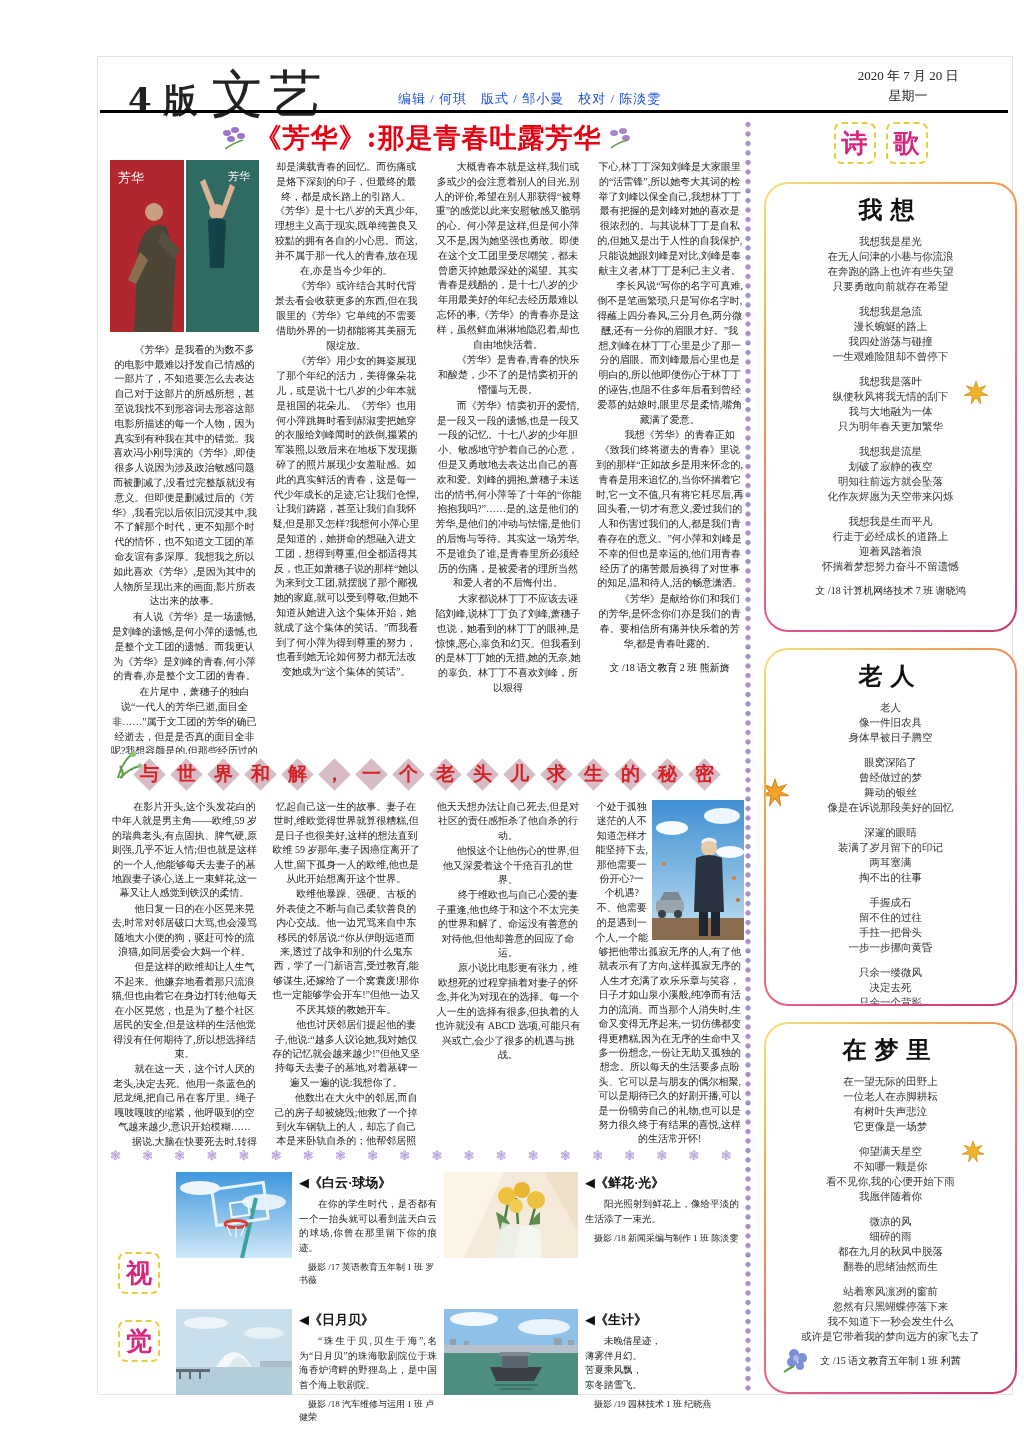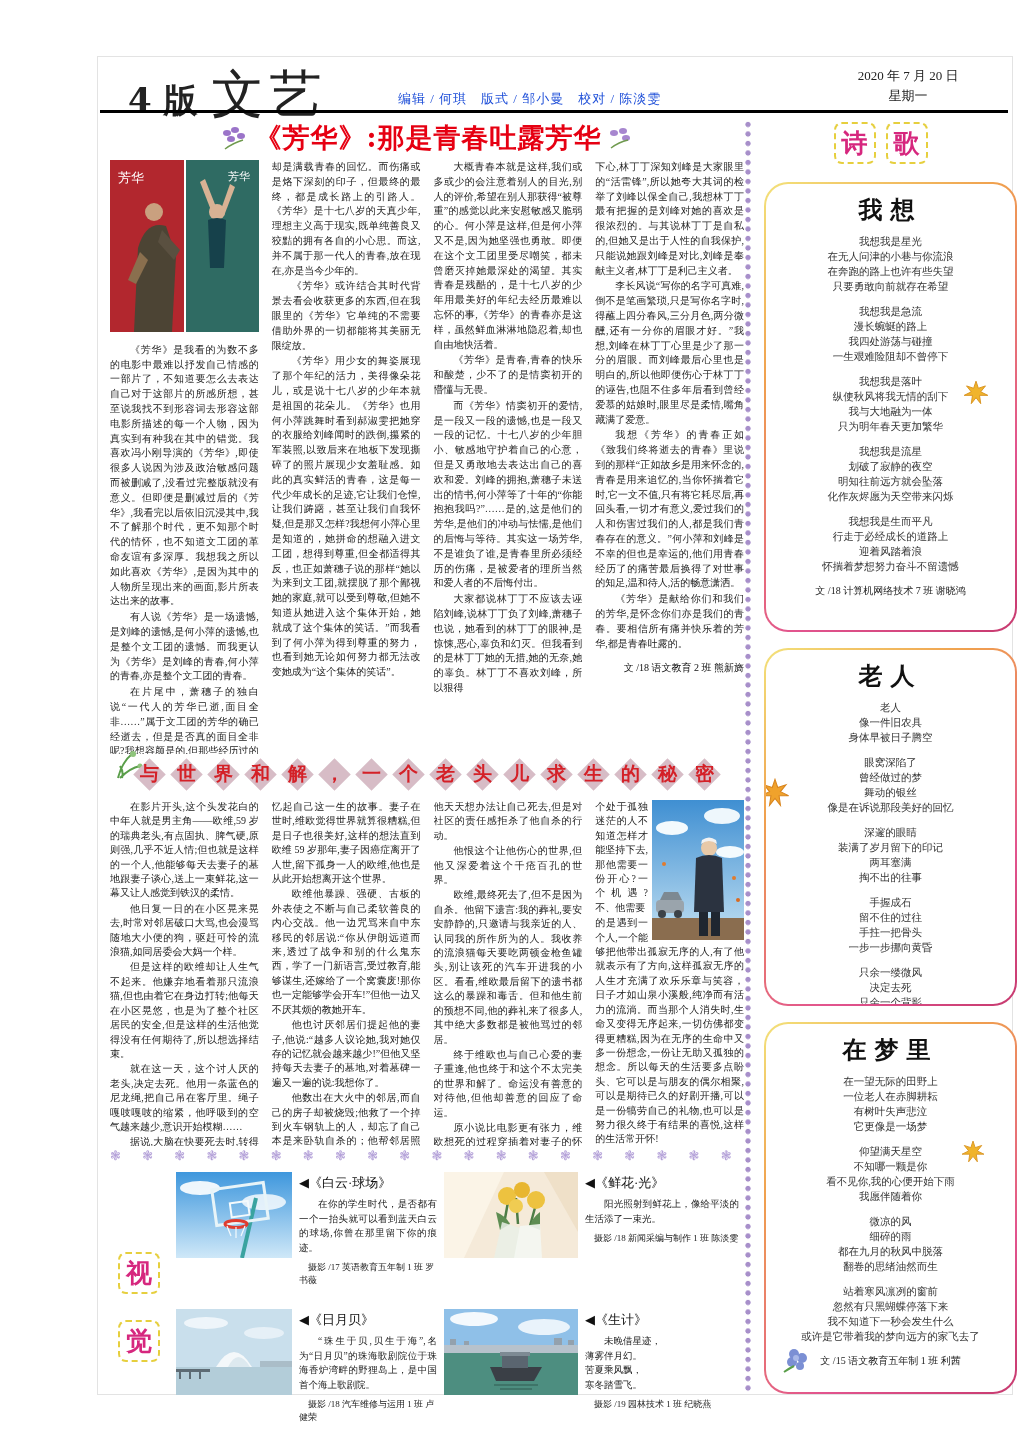--- a/index.html
+++ b/index.html
@@ -18,21 +18,21 @@
   
   .chain{position:absolute;left:744px;top:120px;width:8px;height:1272px;
          background-image:radial-gradient(circle at 4px 4.5px,#a78fca 2.3px,rgba(0,0,0,0) 3px);
          background-size:8px 9.5px;}
 
   
   .a1-title{position:absolute;left:110px;top:120px;width:632px;display:flex;align-items:center;justify-content:center;gap:6px;}
   .a1-title h1{margin:0;font-size:27px;color:#e60012;font-weight:bold;letter-spacing:1px;font-family:"DejaVu Serif",serif;}
   .a1-body{position:absolute;left:110px;top:160px;width:634px;height:594px;display:flex;gap:13px;}
   .col{width:149px;height:100%;overflow:hidden;font-size:10px;line-height:14.8px;text-align:justify;}
-  .col p{margin:0 0 1px 0;text-indent:2em;}
+  .col p{margin:0 0 1px 0;text-indent:2em;text-align:center;}
   .col p.cont{text-indent:0;}
   .byline{text-indent:0 !important;text-align:right;margin-top:10px !important;font-size:10px;color:#111;}
   .poster{width:149px;height:172px;margin-bottom:6px;}
 
   
   .a2-band{position:absolute;left:110px;top:756px;width:634px;height:36px;display:flex;align-items:center;justify-content:center;}
   .a2-plant{position:absolute;left:2px;top:-8px;}
   .dchars span{position:relative;display:inline-flex;width:27px;height:27px;margin:0 5px;align-items:center;justify-content:center;
                font-size:19px;font-weight:bold;color:#d42027;z-index:1;font-family:"DejaVu Serif",serif;}
   .dchars span::before{content:"";position:absolute;inset:2px;background:#d7bcc6;transform:rotate(45deg);z-index:-1;}
@@ -61,21 +61,21 @@
   .stanza{white-space:pre-line;font-size:10.5px;line-height:15px;color:#333;margin:0 0 10px 0;}
   .poem .pby{font-size:10px;color:#222;margin-top:4px;}
   .leaf{position:absolute;}
 
   
   .v-grid{position:absolute;left:176px;top:1172px;width:566px;display:grid;
           grid-template-columns:116px 142px 134px 158px;column-gap:5px;row-gap:22px;}
   .v-photo{width:100%;height:86px;overflow:hidden;}
   .v-photo svg{display:block;}
   .v-text{padding:0 2px;}
-  .v-title{font-size:13px;font-weight:normal;margin:2px 0 5px 0;color:#111;}
+  .v-title{font-size:13px;font-weight:bold;margin:2px 0 5px 0;color:#111;}
   .v-cap{font-size:9.5px;line-height:14.5px;text-align:justify;text-indent:2em;white-space:pre-line;color:#222;}
   .v-by{font-size:9px;margin-top:6px;color:#222;text-indent:1em;}
 </style>
 </head>
 <body>
 
 <div class="page">
   <div class="frame"></div>
 
   <div class="masthead">
@@ -172,21 +172,20 @@
     </div>
     <div class="col">
       <p class="cont">忆起自己这一生的故事。妻子在世时,维欧觉得世界就算很糟糕,但是日子也很美好,这样的想法直到欧维 59 岁那年,妻子因癌症离开了人世,留下孤身一人的欧维,他也是从此开始想离开这个世界。</p>
       <p>欧维他暴躁、强硬、古板的外表使之不断与自己柔软善良的内心交战。他一边咒骂来自中东移民的邻居说:“你从伊朗远道而来,透过了战争和别的什么鬼东西，学了一门新语言,受过教育,能够谋生,还嫁给了一个窝囊废!那你也一定能够学会开车!”但他一边又不厌其烦的教她开车。</p>
       <p>他也讨厌邻居们提起他的妻子,他说:“越多人议论她,我对她仅存的记忆就会越来越少!”但他又坚持每天去妻子的墓地,对着墓碑一遍又一遍的说:我想你了。</p>
       <p>他数出在大火中的邻居,而自己的房子却被烧毁;他救了一个掉到火车钢轨上的人，却忘了自己本是来卧轨自杀的；他帮邻居照看孩子,还顺便把邻居乱糟糟的厨房打扫了；</p>
     </div>
     <div class="col">
       <p class="cont">他天天想办法让自己死去,但是对社区的责任感拒杀了他自杀的行动。</p>
       <p>他恨这个让他伤心的世界,但他又深爱着这个千疮百孔的世界。</p>
-      <p>欧维,最终死去了,但不是因为自杀。他留下遗言:我的葬礼,要安安静静的,只邀请与我亲近的人、认同我的所作所为的人。我收养的流浪猫每天要吃两顿金枪鱼罐头,别让该死的汽车开进我的小区。看看,维欧最后留下的遗书都这么的暴躁和毒舌。但和他生前的预想不同,他的葬礼来了很多人,其中绝大多数都是被他骂过的邻居。</p>
       <p>终于维欧也与自己心爱的妻子重逢,他也终于和这个不太完美的世界和解了。命运没有善意的对待他,但他却善意的回应了命运。</p>
       <p>原小说比电影更有张力，维欧想死的过程穿插着对妻子的怀念,并化为对现在的选择。每一个人一生的选择有很多,但执着的人也许就没有 ABCD 选项,可能只有兴或亡,会少了很多的机遇与挑战。</p>
 
     </div>
     <div class="col">
       <svg class="a2-fig" viewBox="0 0 92 140">
         <defs>
             <linearGradient id="sky1" x1="0" y1="0" x2="0" y2="1">
               <stop offset="0" stop-color="#3f8fd2"></stop>
               <stop offset="1" stop-color="#c2e0f2"></stop>

